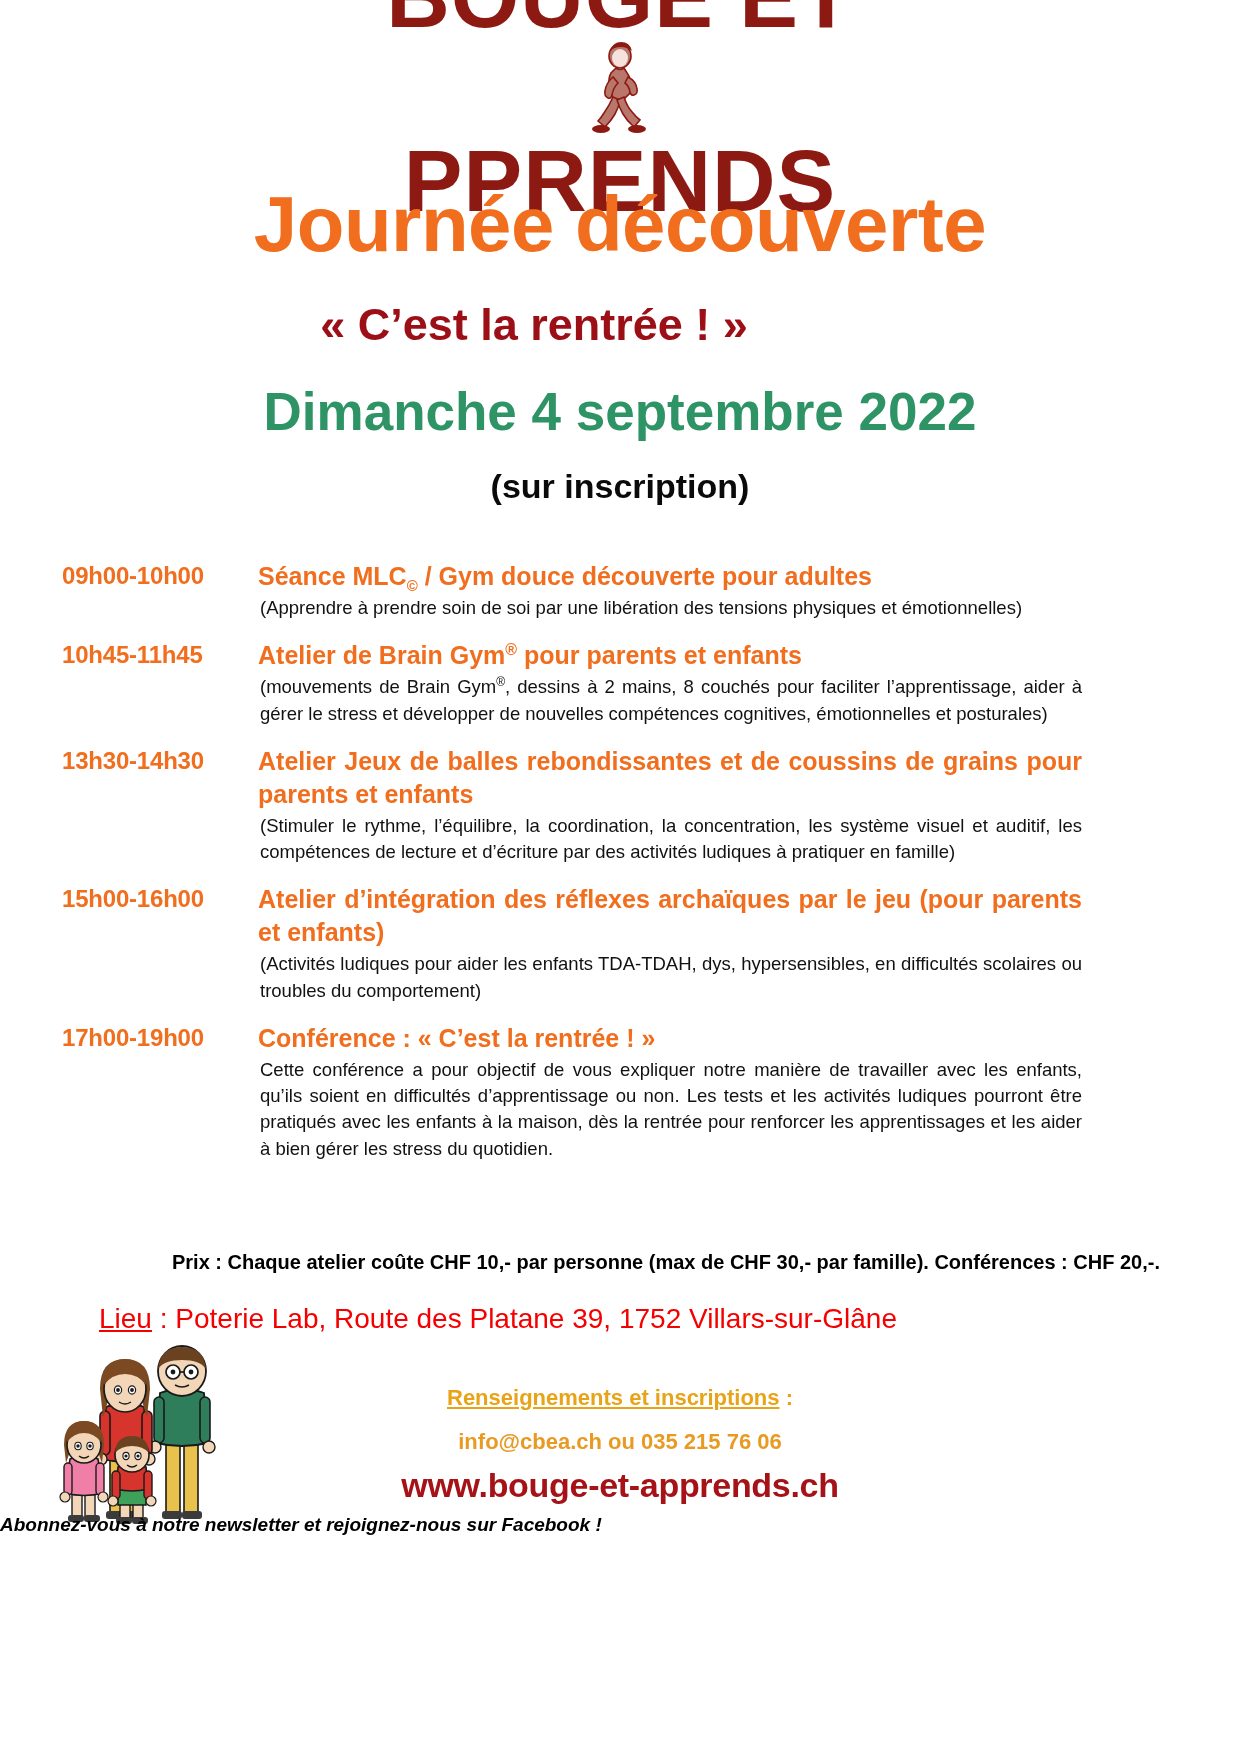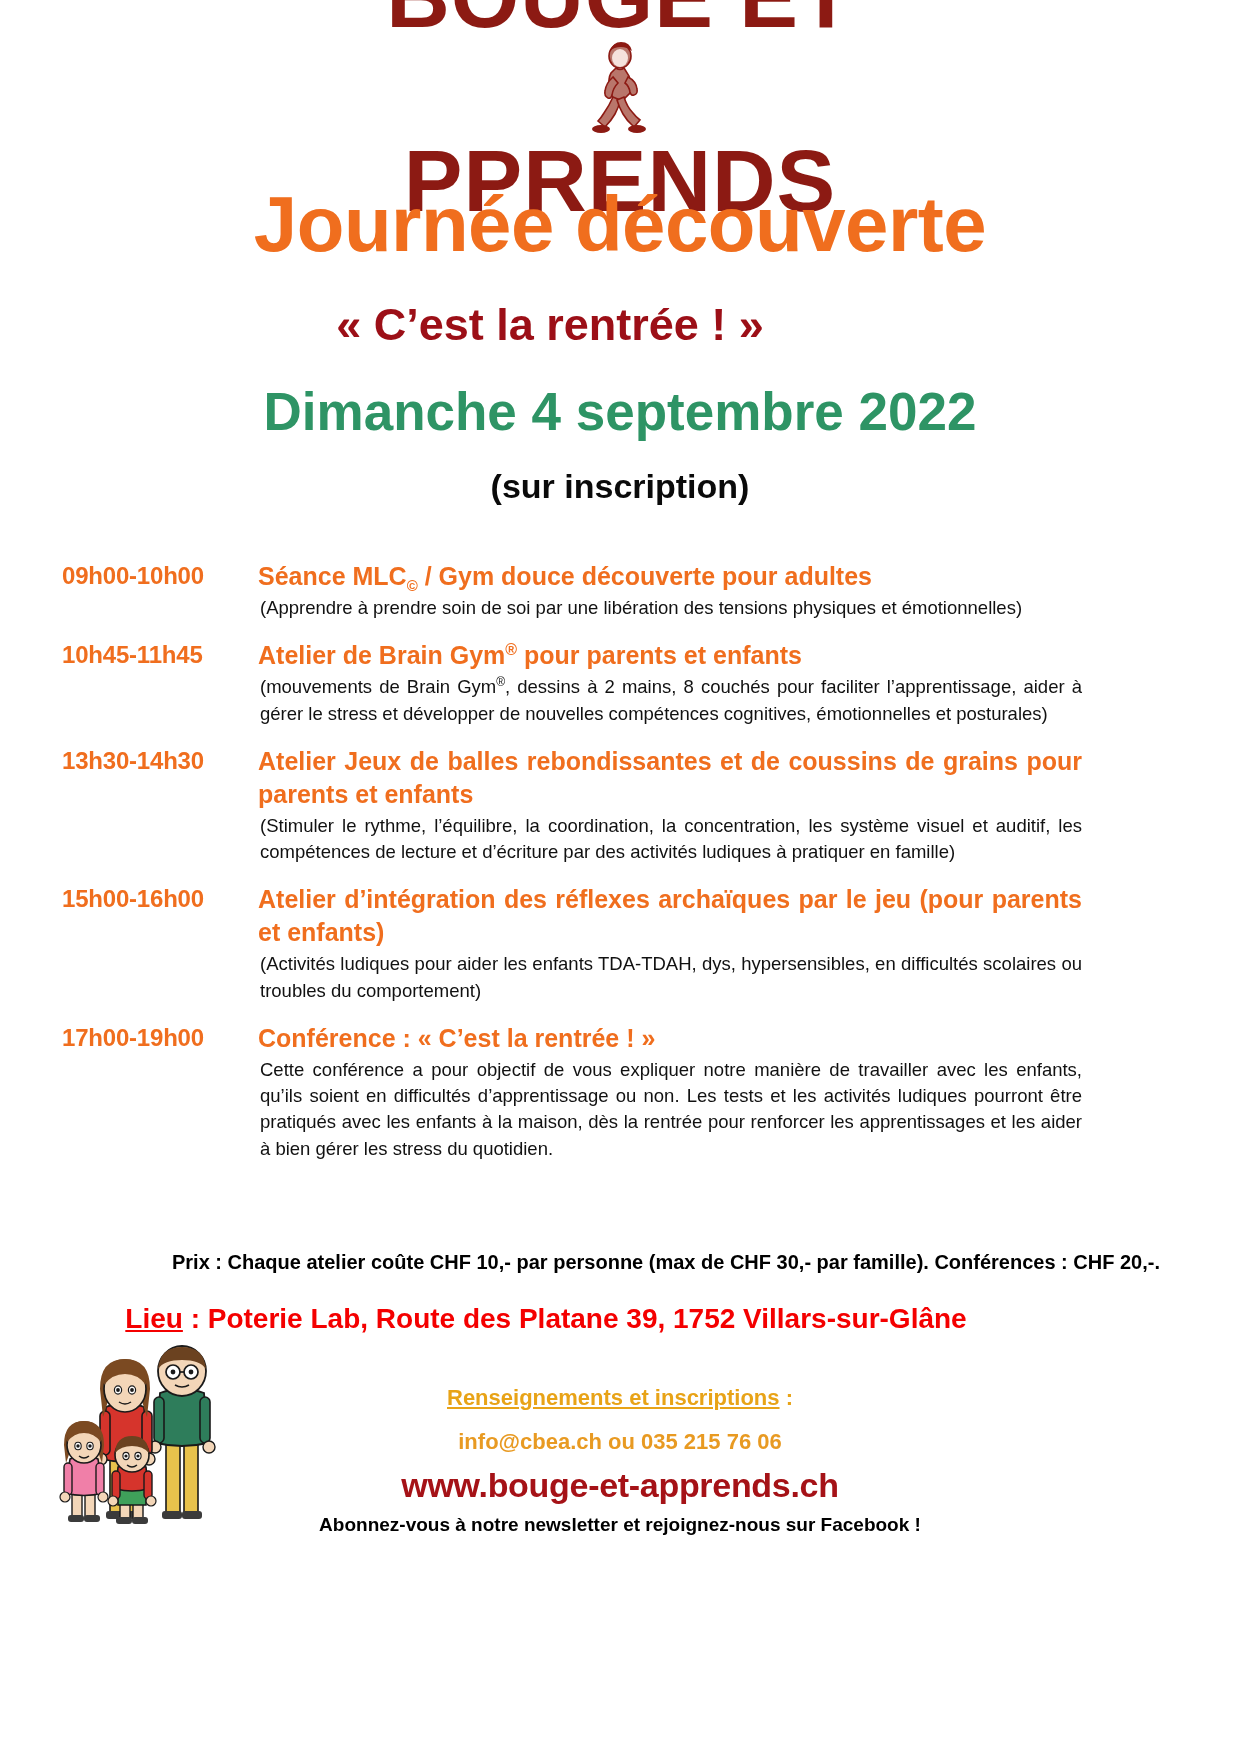--- a/index.html
+++ b/index.html
@@ -73,21 +73,20 @@
   .title-sub {
     position: absolute;
     top: 300px;
     left: 0;
     width: 1068px;
     text-align: center;
     font-size: 45px;
     font-weight: bold;
     color: #9C0F17;
     line-height: 1.1;
-    padding-left: 16px;
   }
   .title-date {
     position: absolute;
     top: 383px;
     left: 0;
     width: 1240px;
     text-align: center;
     font-size: 53px;
     font-weight: bold;
     color: #2E9465;
@@ -181,23 +180,22 @@
   }
 
   
   .place-line {
     position: absolute;
     top: 1303px;
     left: 0;
     width: 996px;
     text-align: center;
     font-size: 28px;
-    font-weight: bold;
+    font-weight: normal;
     color: #F40000;
-    padding-left: 48px;
   }
   .place-line .u { text-decoration: underline; }
 
   
   .contact-head {
     position: absolute;
     top: 1385px;
     left: 0;
     width: 1240px;
     text-align: center;
@@ -225,24 +223,25 @@
     font-size: 34px;
     font-weight: bold;
     color: #A51217;
     letter-spacing: -0.3px;
   }
   .contact-news {
     position: absolute;
     top: 1514px;
     left: 0;
     width: 1240px;
-    text-align: center;
+    text-align: left;
     font-size: 19px;
     font-weight: bold;
     color: #000000;
+    font-style: italic;
   }
 
   
   .family-art {
     position: absolute;
     left: 48px;
     top: 1345px;
     width: 195px;
     height: 200px;
   }

